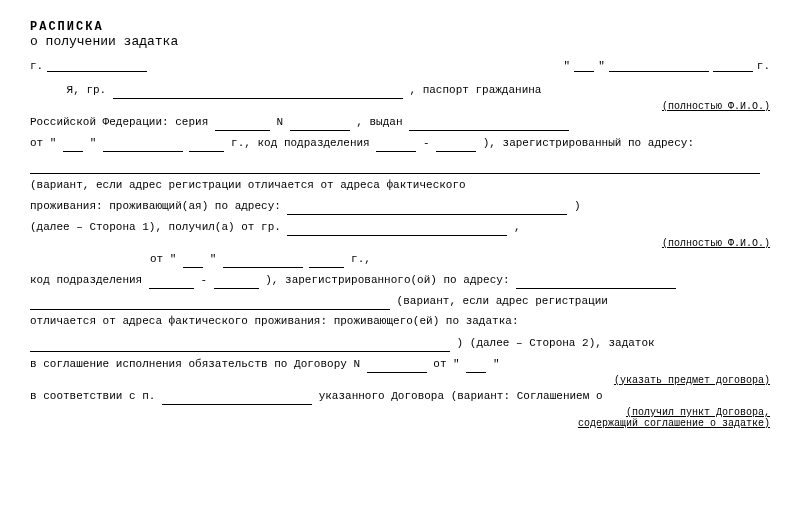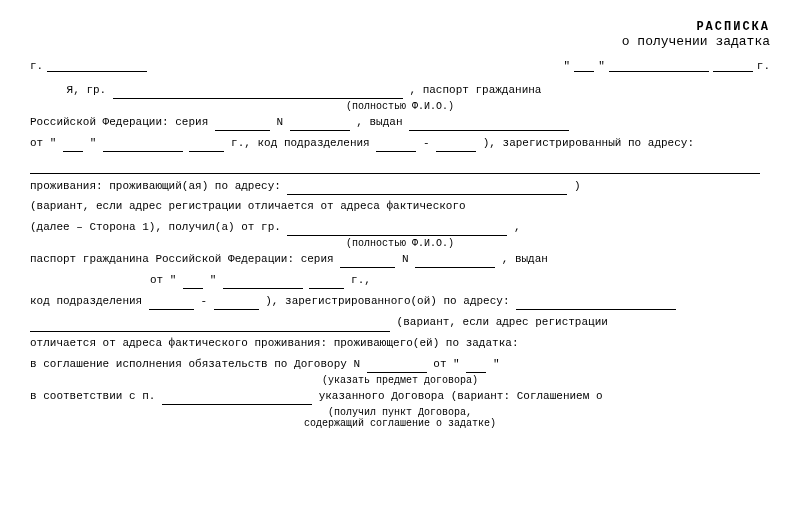--- a/index.html
+++ b/index.html
@@ -13,21 +13,21 @@
       font-size: 11px;
       color: #000000;
       width: 800px;
       min-height: 516px;
       padding: 20px 30px;
     }
     .document {
       width: 100%;
     }
     .title-block {
-      text-align: right;
+      text-align: left;
       margin-bottom: 4px;
     }
     .title-main {
       font-size: 12px;
       font-weight: bold;
       letter-spacing: 2px;
     }
     .title-sub {
       font-size: 13px;
     }
@@ -51,22 +51,23 @@
     .header-right {
       display: flex;
       align-items: flex-end;
       gap: 4px;
     }
     .indent {
       display: inline-block;
       width: 30px;
     }
     .note-row {
-      text-align: center;
+      text-align: right;
       font-size: 10px;
+      text-decoration: underline;
     }
     .inline-label {
       font-size: 10px;
     }
     .text-block {
       width: 100%;
     }
     .para {
       margin-bottom: 2px;
       line-height: 1.65;
@@ -129,44 +130,37 @@
       <span class="line" style="width:40px;">&nbsp;</span>
       <span>-</span>
       <span class="line" style="width:40px;">&nbsp;</span>
       <span>), зарегистрированный по адресу:</span>
     </div>
 
     <div class="para">
       <span class="line" style="width:730px;">&nbsp;</span>
     </div>
     <div class="para">
+      <span>(вариант, если адрес регистрации отличается от адреса фактического</span>
+    </div>
+    <div class="para">
       <span>проживания: проживающий(ая) по адресу:</span>
       <span class="line" style="width:280px;">&nbsp;</span>
       <span>)</span>
     </div>
-    <div class="para">
-      <span>(вариант, если адрес регистрации отличается от адреса фактического</span>
-    </div>
 
     <div class="para">
       <span>(далее – Сторона 1), получил(а) от гр.</span>
       <span class="line" style="width:220px;">&nbsp;</span>
       <span>,</span>
     </div>
     <div class="note-row">
       <span class="inline-label">(полностью Ф.И.О.)</span>
     </div>
 
-    <div class="para">
-      <span>паспорт гражданина Российской Федерации: серия</span>
-      <span class="line" style="width:55px;">&nbsp;</span>
-      <span>N</span>
-      <span class="line" style="width:80px;">&nbsp;</span>
-      <span>, выдан</span>
-    </div>
 
     <div class="para" style="padding-left: 120px;">
       <span>от</span>
       <span> "</span>
       <span class="line" style="width:20px;">&nbsp;</span>
       <span>"</span>
       <span class="line" style="width:80px;">&nbsp;</span>
       <span class="line" style="width:35px;">&nbsp;</span>
       <span> г.,</span>
     </div>
@@ -182,20 +176,24 @@
 
     <div class="para">
       <span class="line" style="width:360px;">&nbsp;</span>
       <span>(вариант, если адрес регистрации</span>
     </div>
 
     <div class="para">
       <span>отличается от адреса фактического проживания: проживающего(ей) по задатка:</span>
     </div>
 
+    <div class="para">
+      <span class="line" style="width:420px;">&nbsp;</span>
+      <span>) (далее – Сторона 2), задаток</span>
+    </div>
 
     <div class="para">
       <span>в соглашение исполнения обязательств по Договору N</span>
       <span class="line" style="width:60px;">&nbsp;</span>
       <span>от</span>
       <span> "</span>
       <span class="line" style="width:20px;">&nbsp;</span>
       <span>"</span>
     </div>
 

